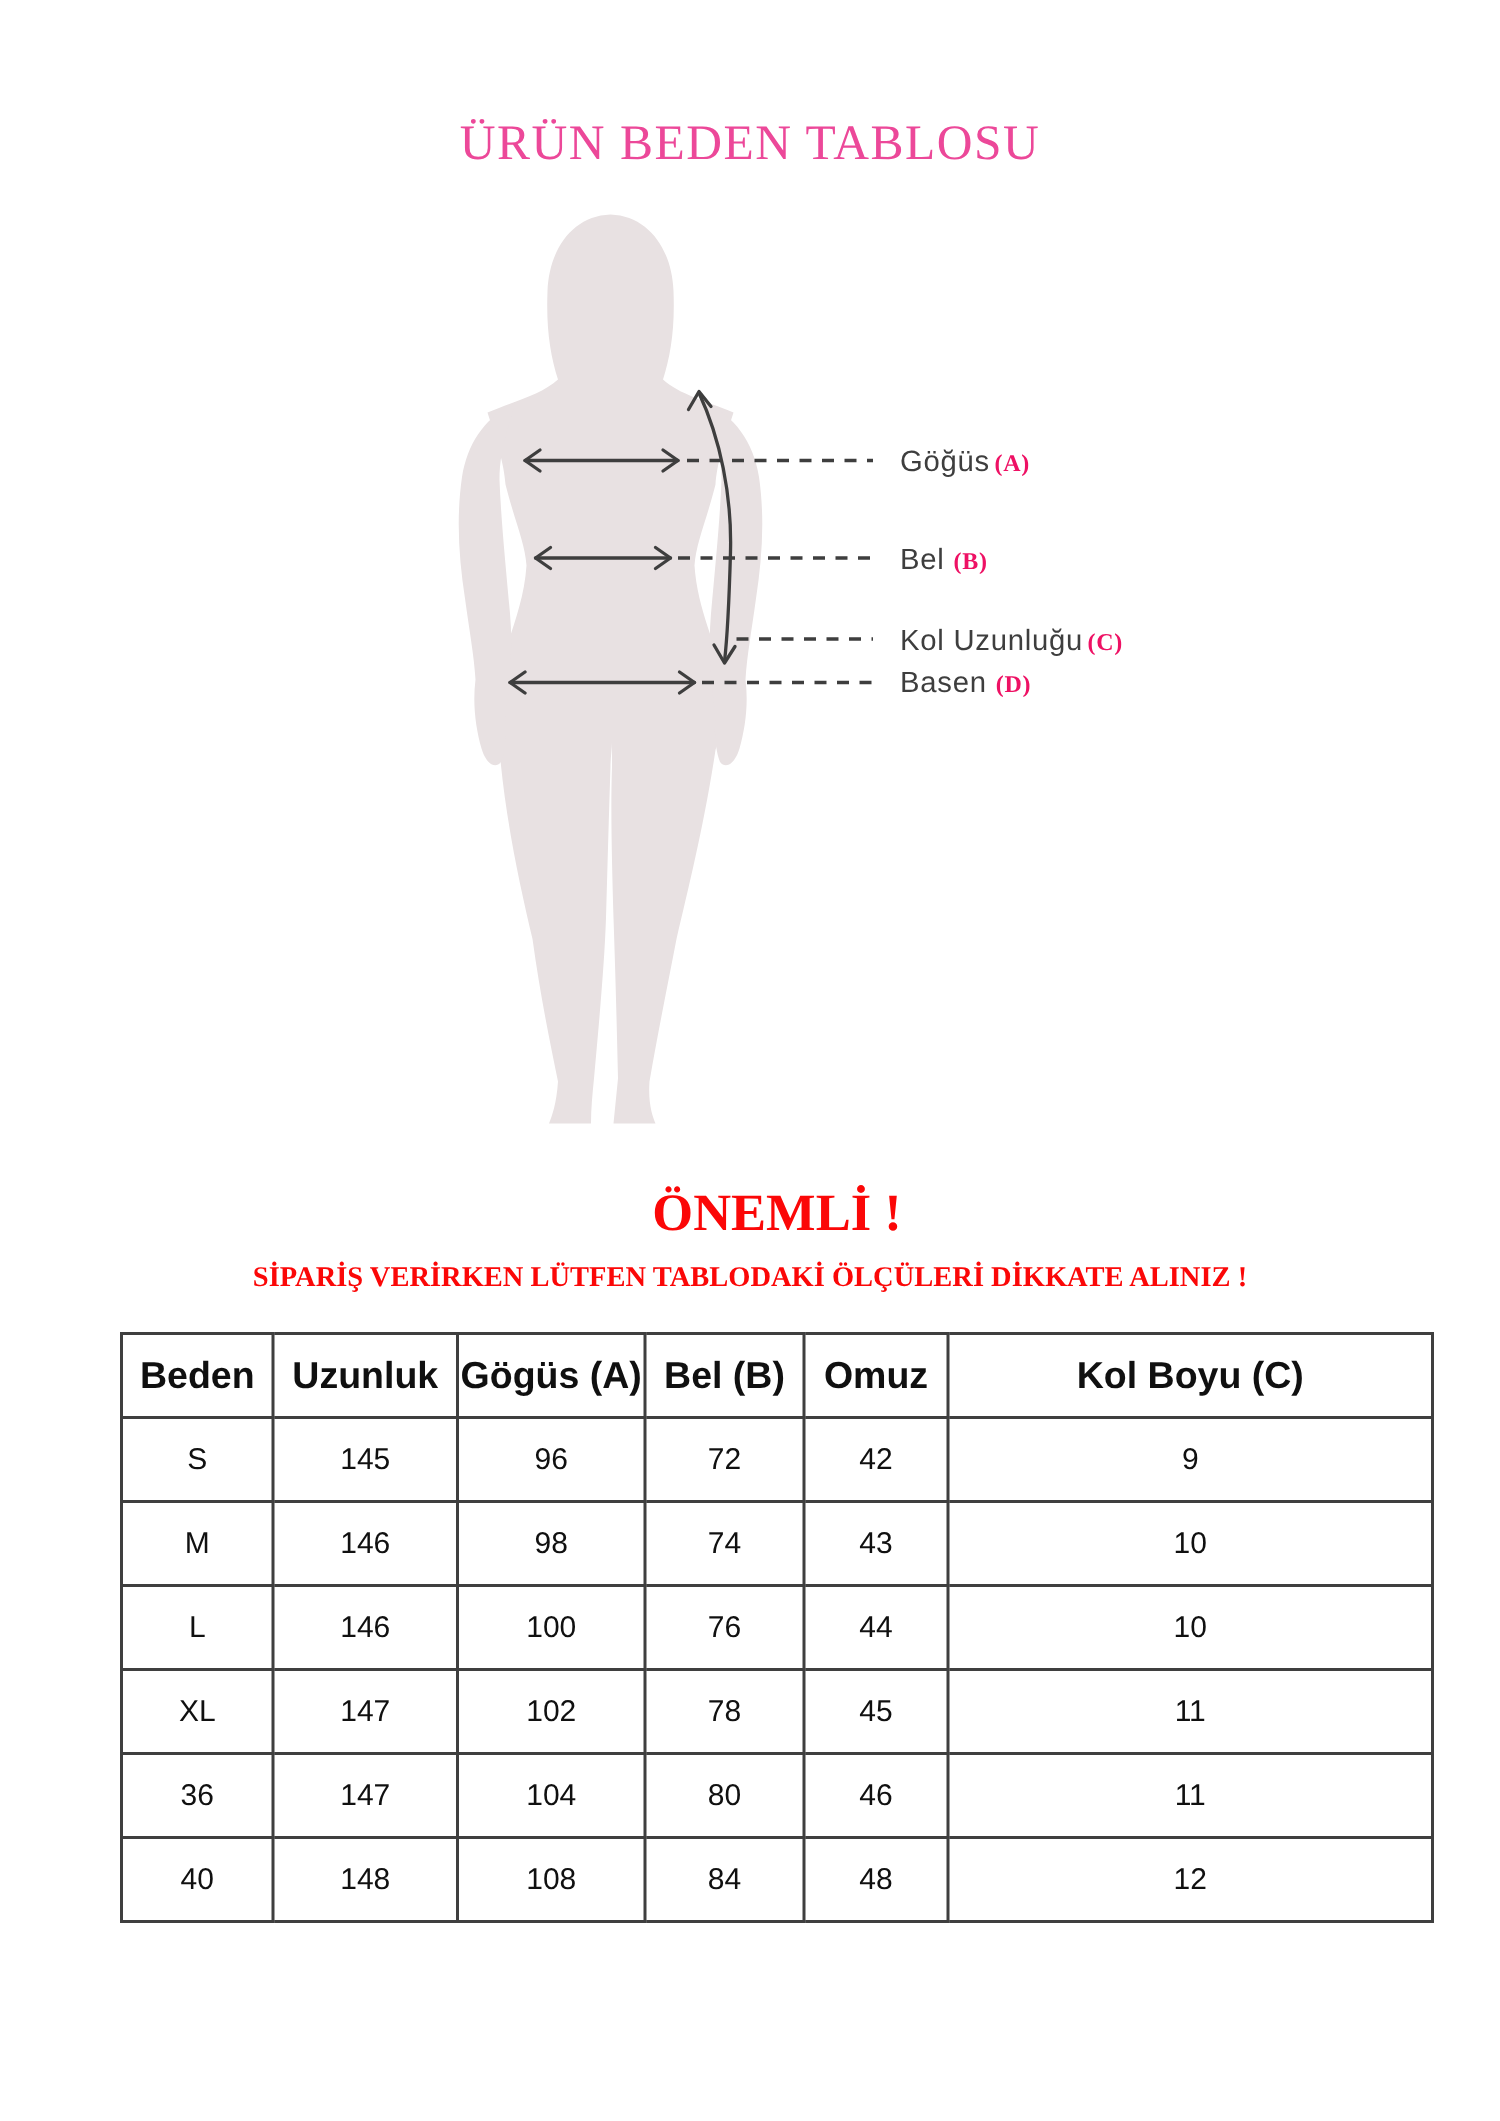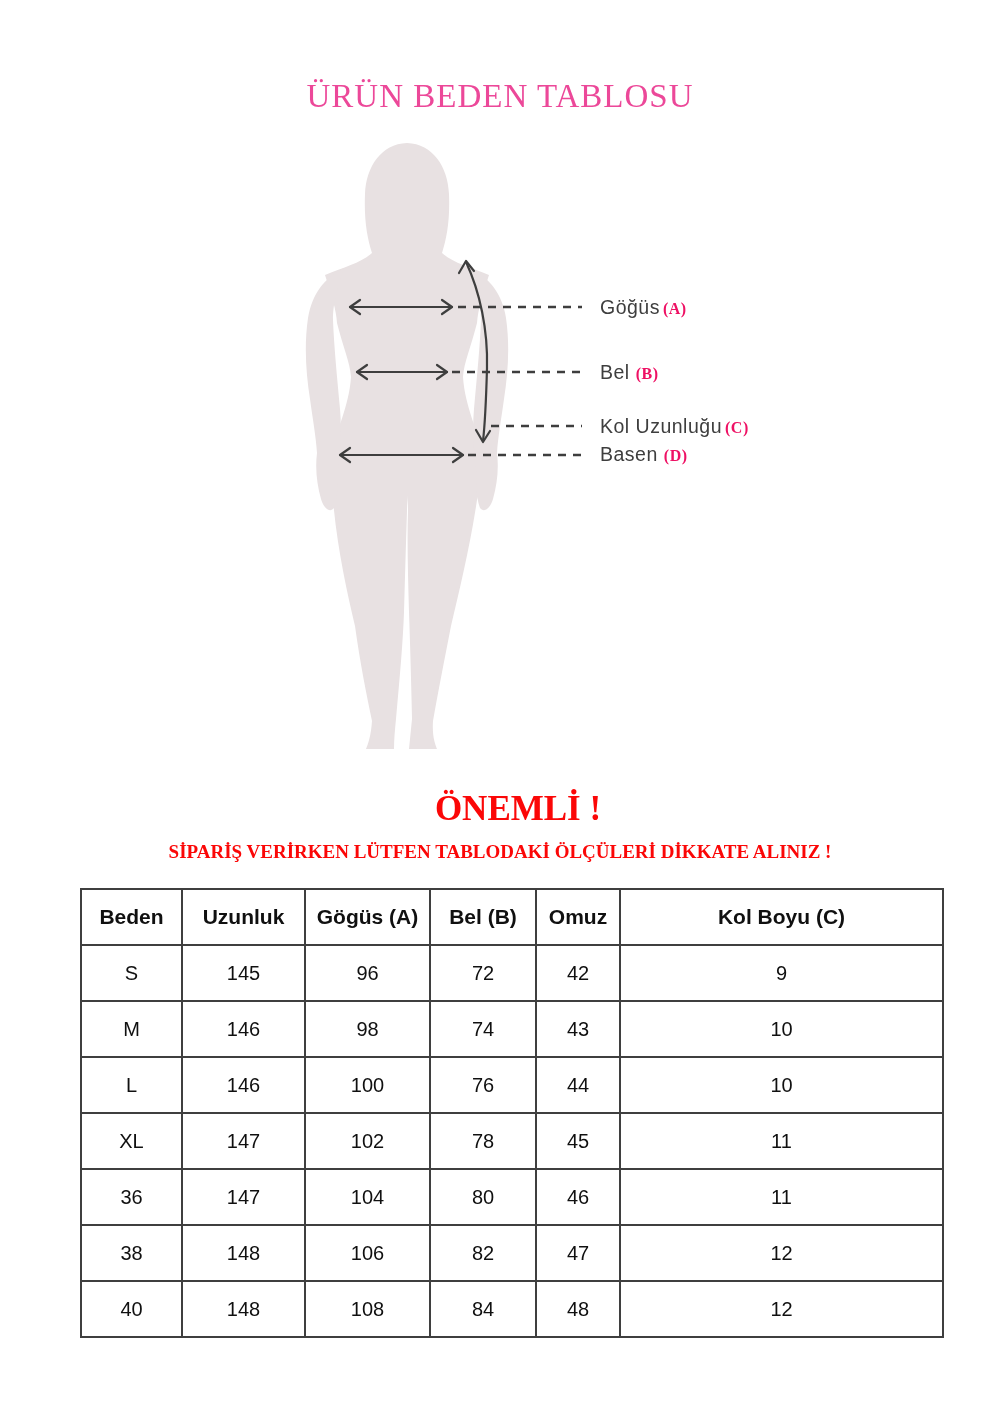--- a/index.html
+++ b/index.html
@@ -75,32 +75,32 @@
     table-layout: fixed;
   }
   table.size-table th, table.size-table td {
     border: 2px solid #3f3f3f;
     text-align: center;
     vertical-align: middle;
     height: 56px;
     color: #101010;
   }
   table.size-table th {
-    font-size: 21px;
+    font-size: 25px;
     font-weight: 700;
   }
   table.size-table td {
     font-size: 20px;
     font-weight: 400;
   }
   .col-beden  { width: 101px; }
   .col-uzunluk{ width: 123px; }
   .col-gogus  { width: 125px; }
   .col-bel    { width: 106px; }
-  .col-omuz   { width: 84px; border-radius: 11px;  }
+  .col-omuz   { width: 96px; border-radius: 11px;  }
   .col-kol    { width: 323px; }
 </style>
 </head>
 <body>
 
 <div class="page">
 
   <div class="page-title">ÜRÜN BEDEN TABLOSU</div>
 
   <svg class="diagram-svg" viewBox="0 0 1000 780" xmlns="http://www.w3.org/2000/svg">
@@ -254,28 +254,20 @@
       </tr>
       <tr>
         <td>36</td>
         <td>147</td>
         <td>104</td>
         <td>80</td>
         <td>46</td>
         <td>11</td>
       </tr>
       <tr>
-        <td>38</td>
-        <td>148</td>
-        <td>106</td>
-        <td>82</td>
-        <td>47</td>
-        <td>12</td>
-      </tr>
-      <tr>
         <td>40</td>
         <td>148</td>
         <td>108</td>
         <td>84</td>
         <td>48</td>
         <td>12</td>
       </tr>
     </tbody>
   </table>
 

